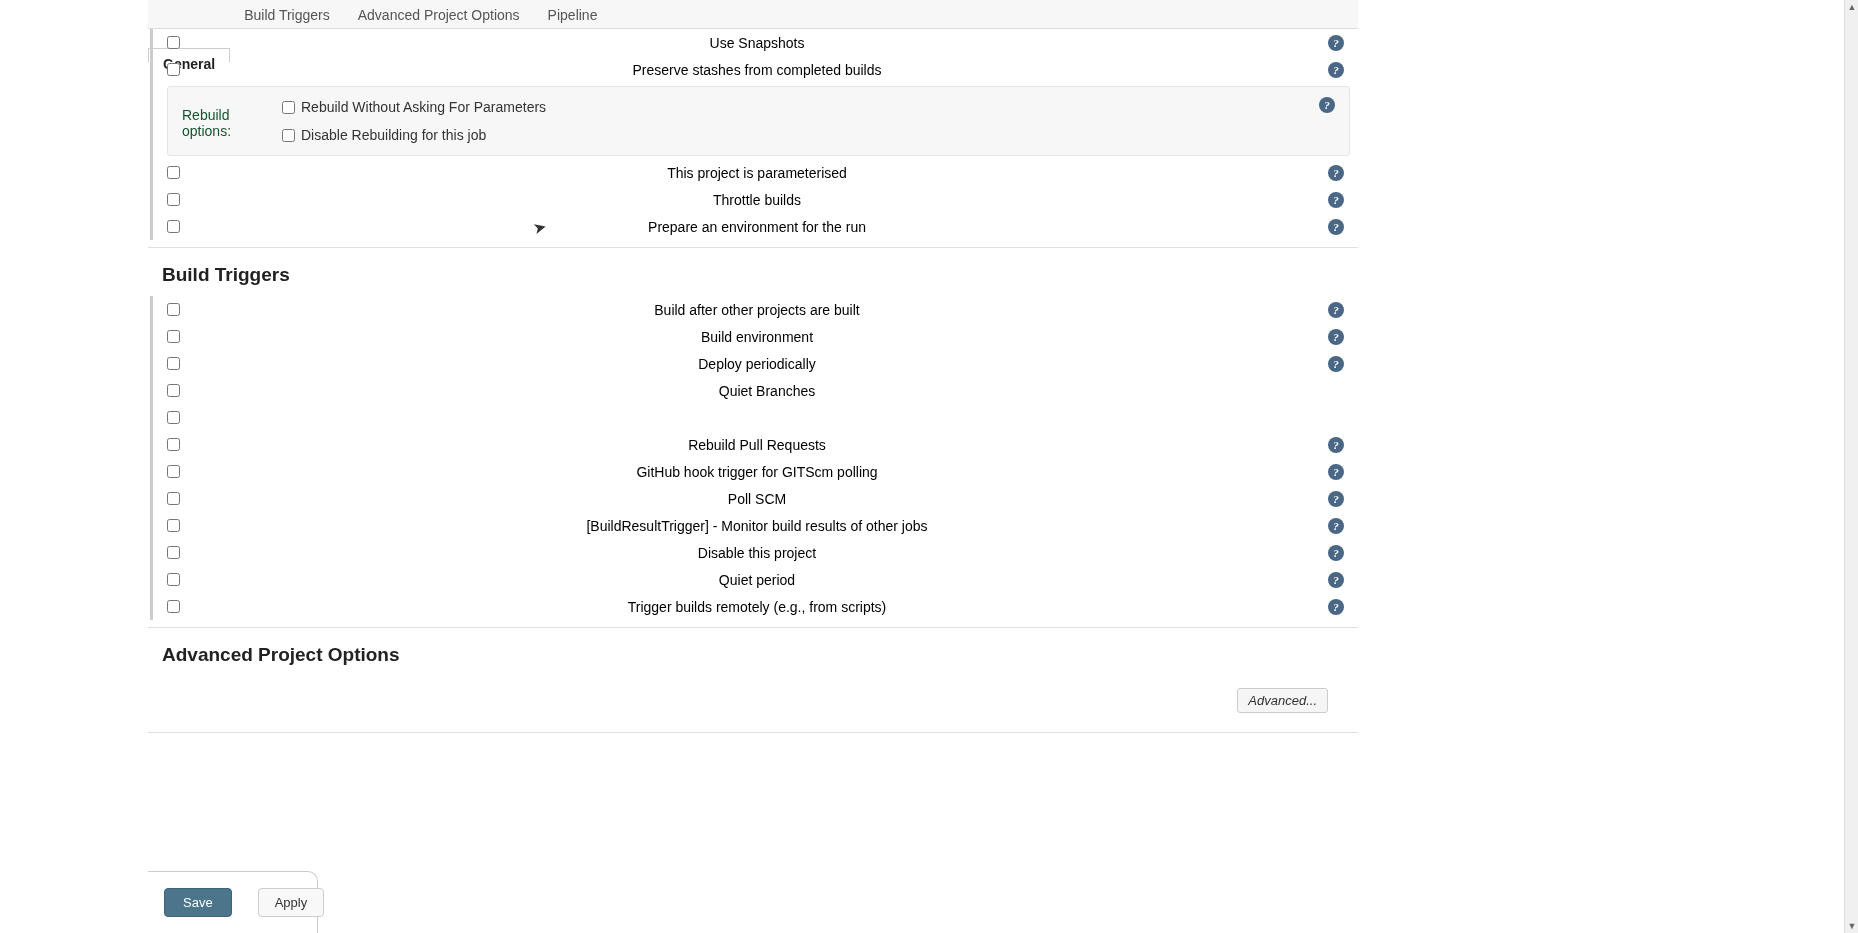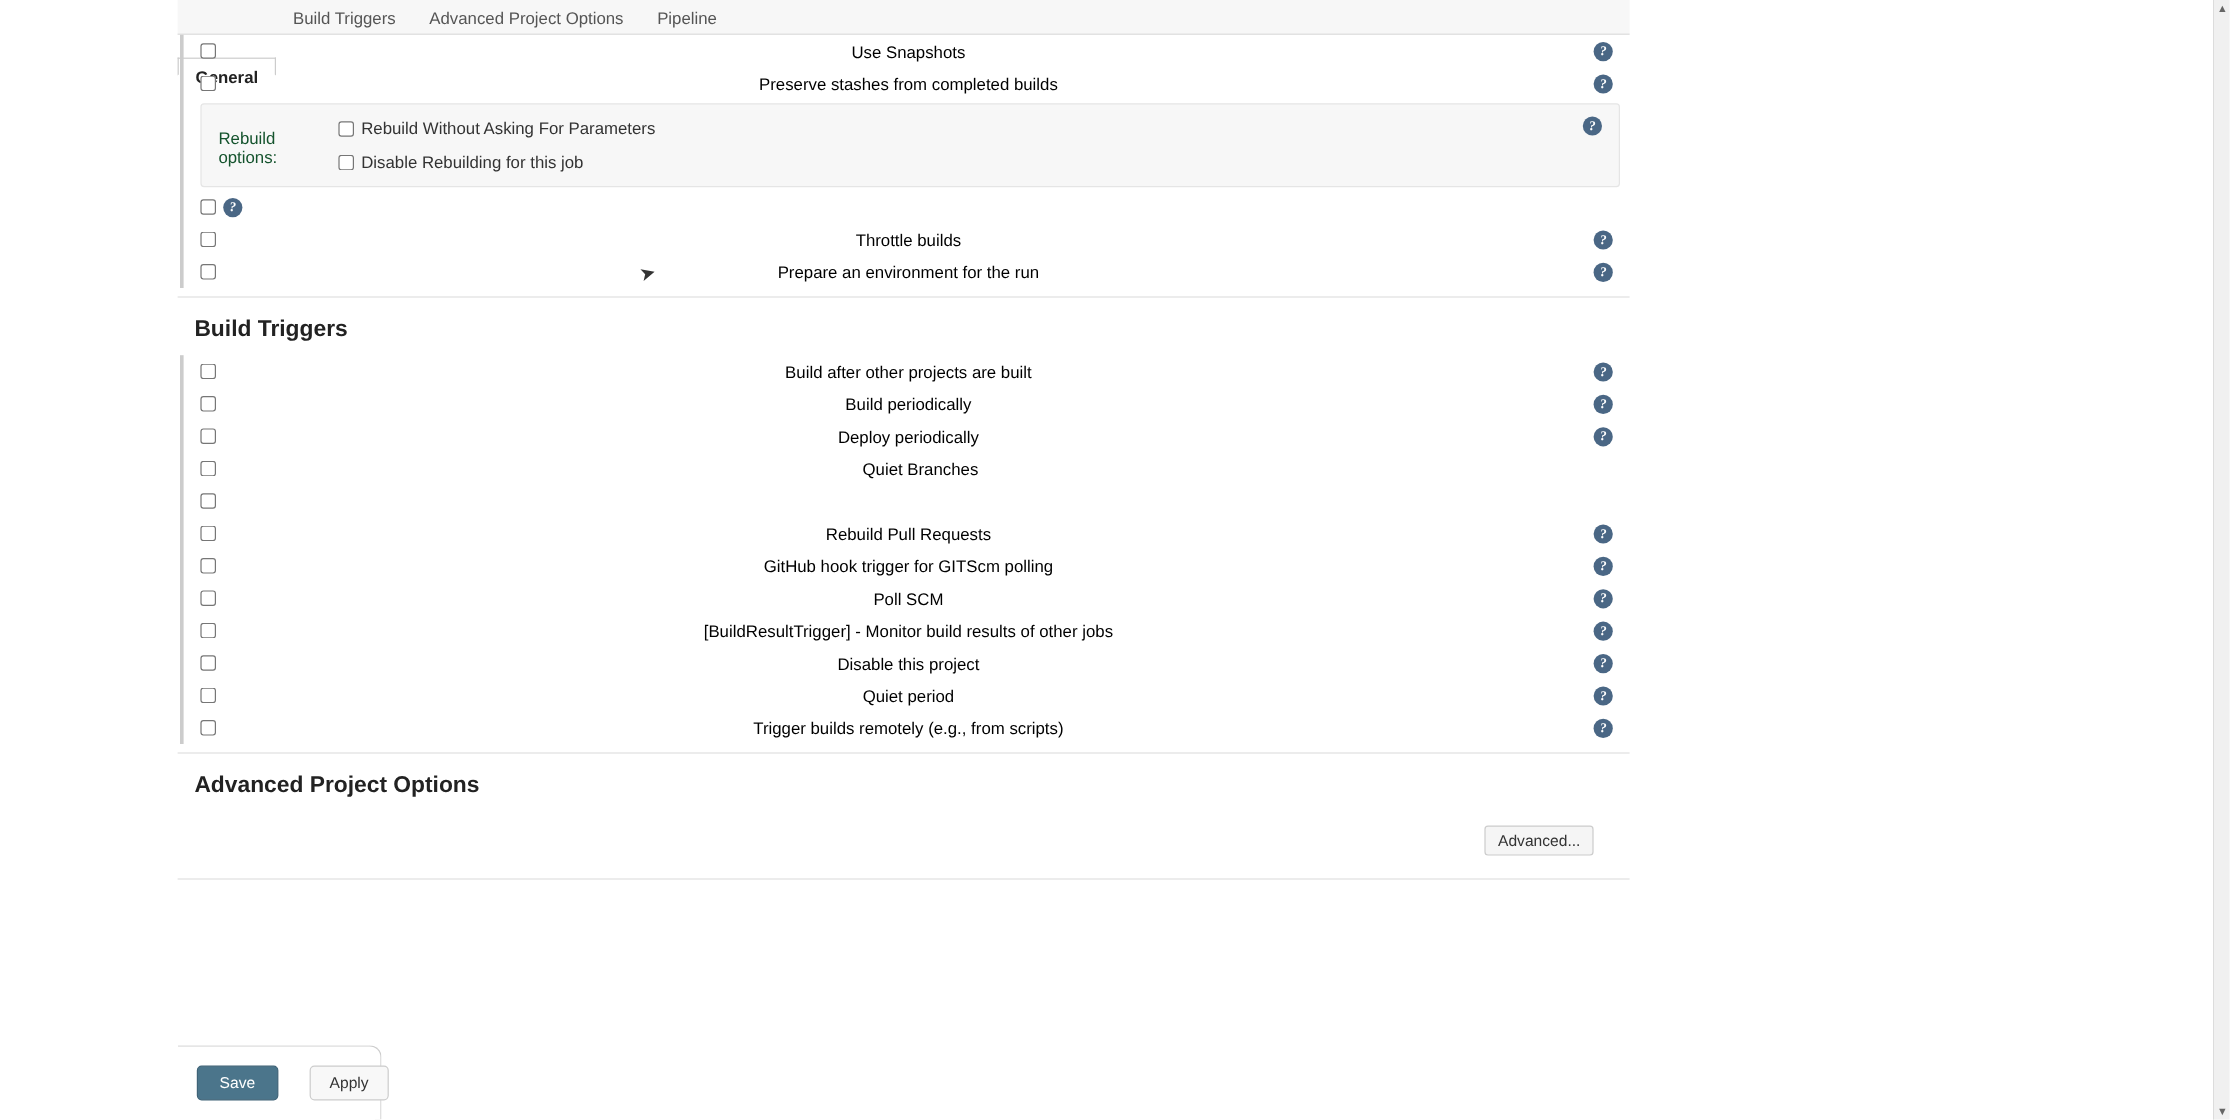--- a/index.html
+++ b/index.html
@@ -145,20 +145,21 @@
     padding: 12px 30px 12px 14px;
   }
   .btn-advanced {
     background: #f5f5f5;
     border: 1px solid #ccc;
     border-radius: 3px;
     padding: 4px 10px;
     font-size: 13px;
     cursor: pointer;
     color: #333;
+    font-style: italic;
   }
   .bottom-bar {
     position: absolute;
     left: 148px;
     bottom: 0;
     width: 170px;
     background: #fff;
     border-top: 1px solid #ccc;
     border-right: 1px solid #ccc;
     border-top-right-radius: 10px;
@@ -261,20 +262,21 @@
               <input type="checkbox" style="">
               <span>Disable Rebuilding for this job</span>
             </div>
           </div>
           <span class="help-icon nested-help">?</span>
         </div>
       </div>
 
       <div class="row">
         <input type="checkbox" style="">
+        <span class="row-label">This project is parameterised</span>
         <span class="help-icon">?</span>
       </div>
 
       <div class="row">
         <input type="checkbox" style="">
         <span class="row-label">Throttle builds</span>
         <span class="help-icon">?</span>
       </div>
 
       <div class="row">
@@ -289,21 +291,21 @@
     <div class="section-heading">Build Triggers</div>
 
     <div class="section-block">
       <div class="row">
         <input type="checkbox" style="">
         <span class="row-label">Build after other projects are built</span>
         <span class="help-icon">?</span>
       </div>
       <div class="row">
         <input type="checkbox" style="">
-        <span class="row-label">Build periodically</span>
+        <span class="row-label">Build environment</span>
         <span class="help-icon">?</span>
       </div>
       <div class="row">
         <input type="checkbox" style="">
         <span class="row-label">Deploy periodically</span>
         <span class="help-icon">?</span>
       </div>
       <div class="row">
         <input type="checkbox" style="">
         <span class="row-label">Quiet Branches</span>

